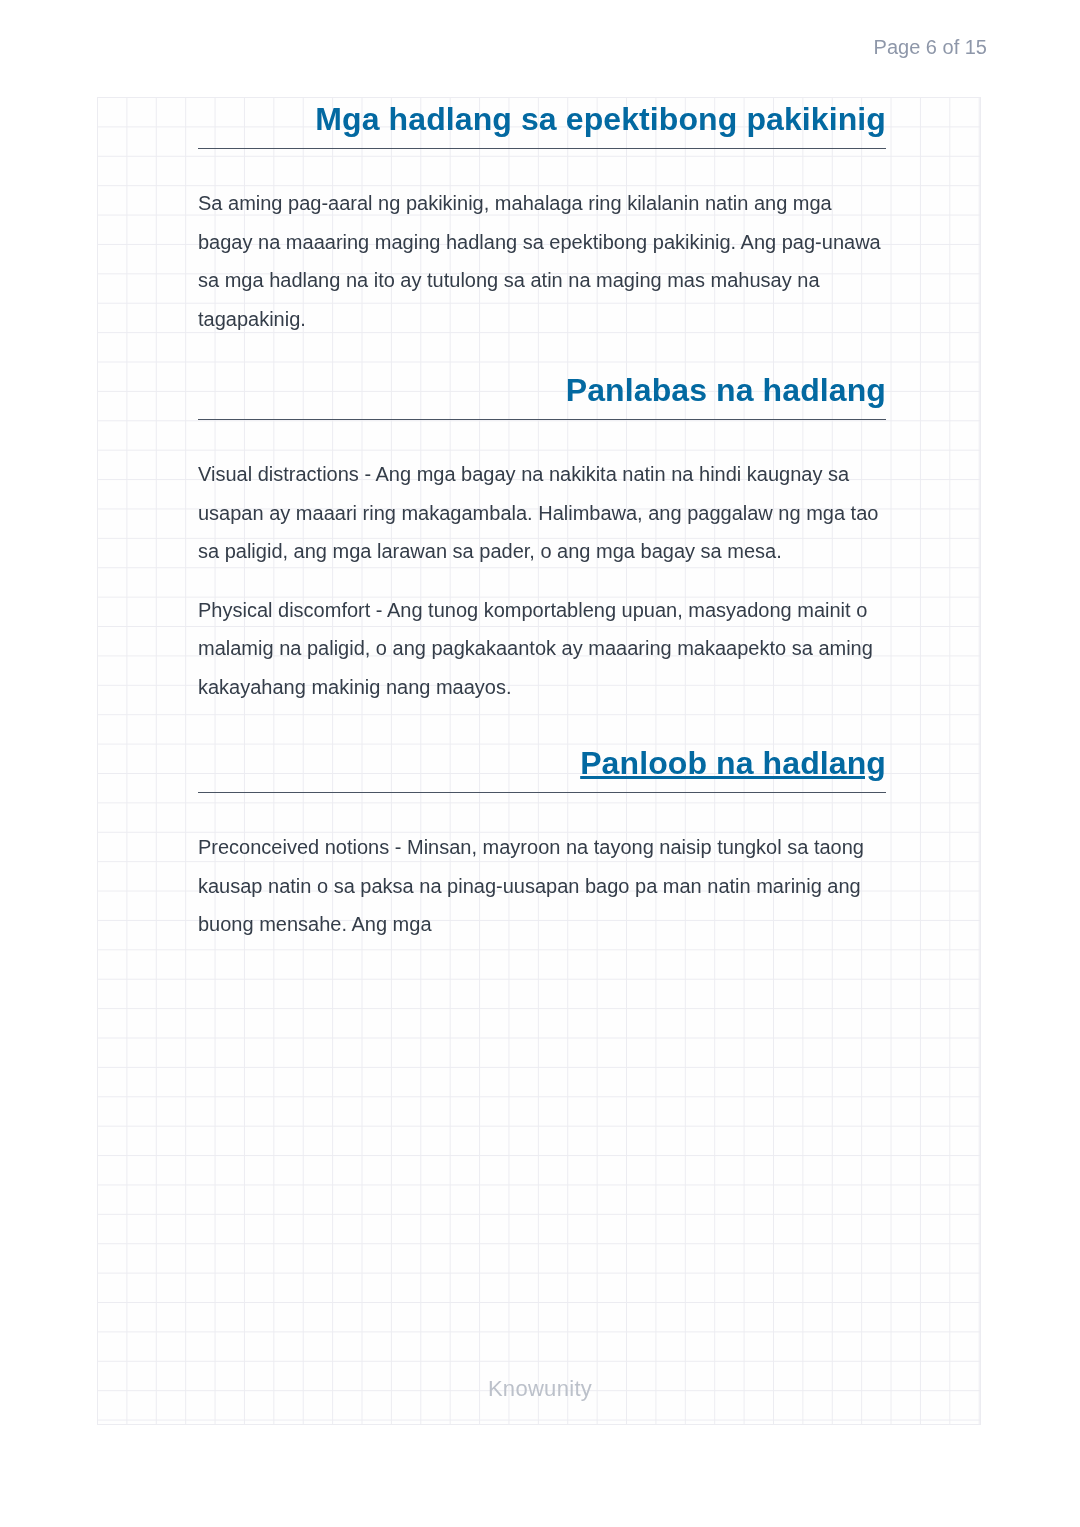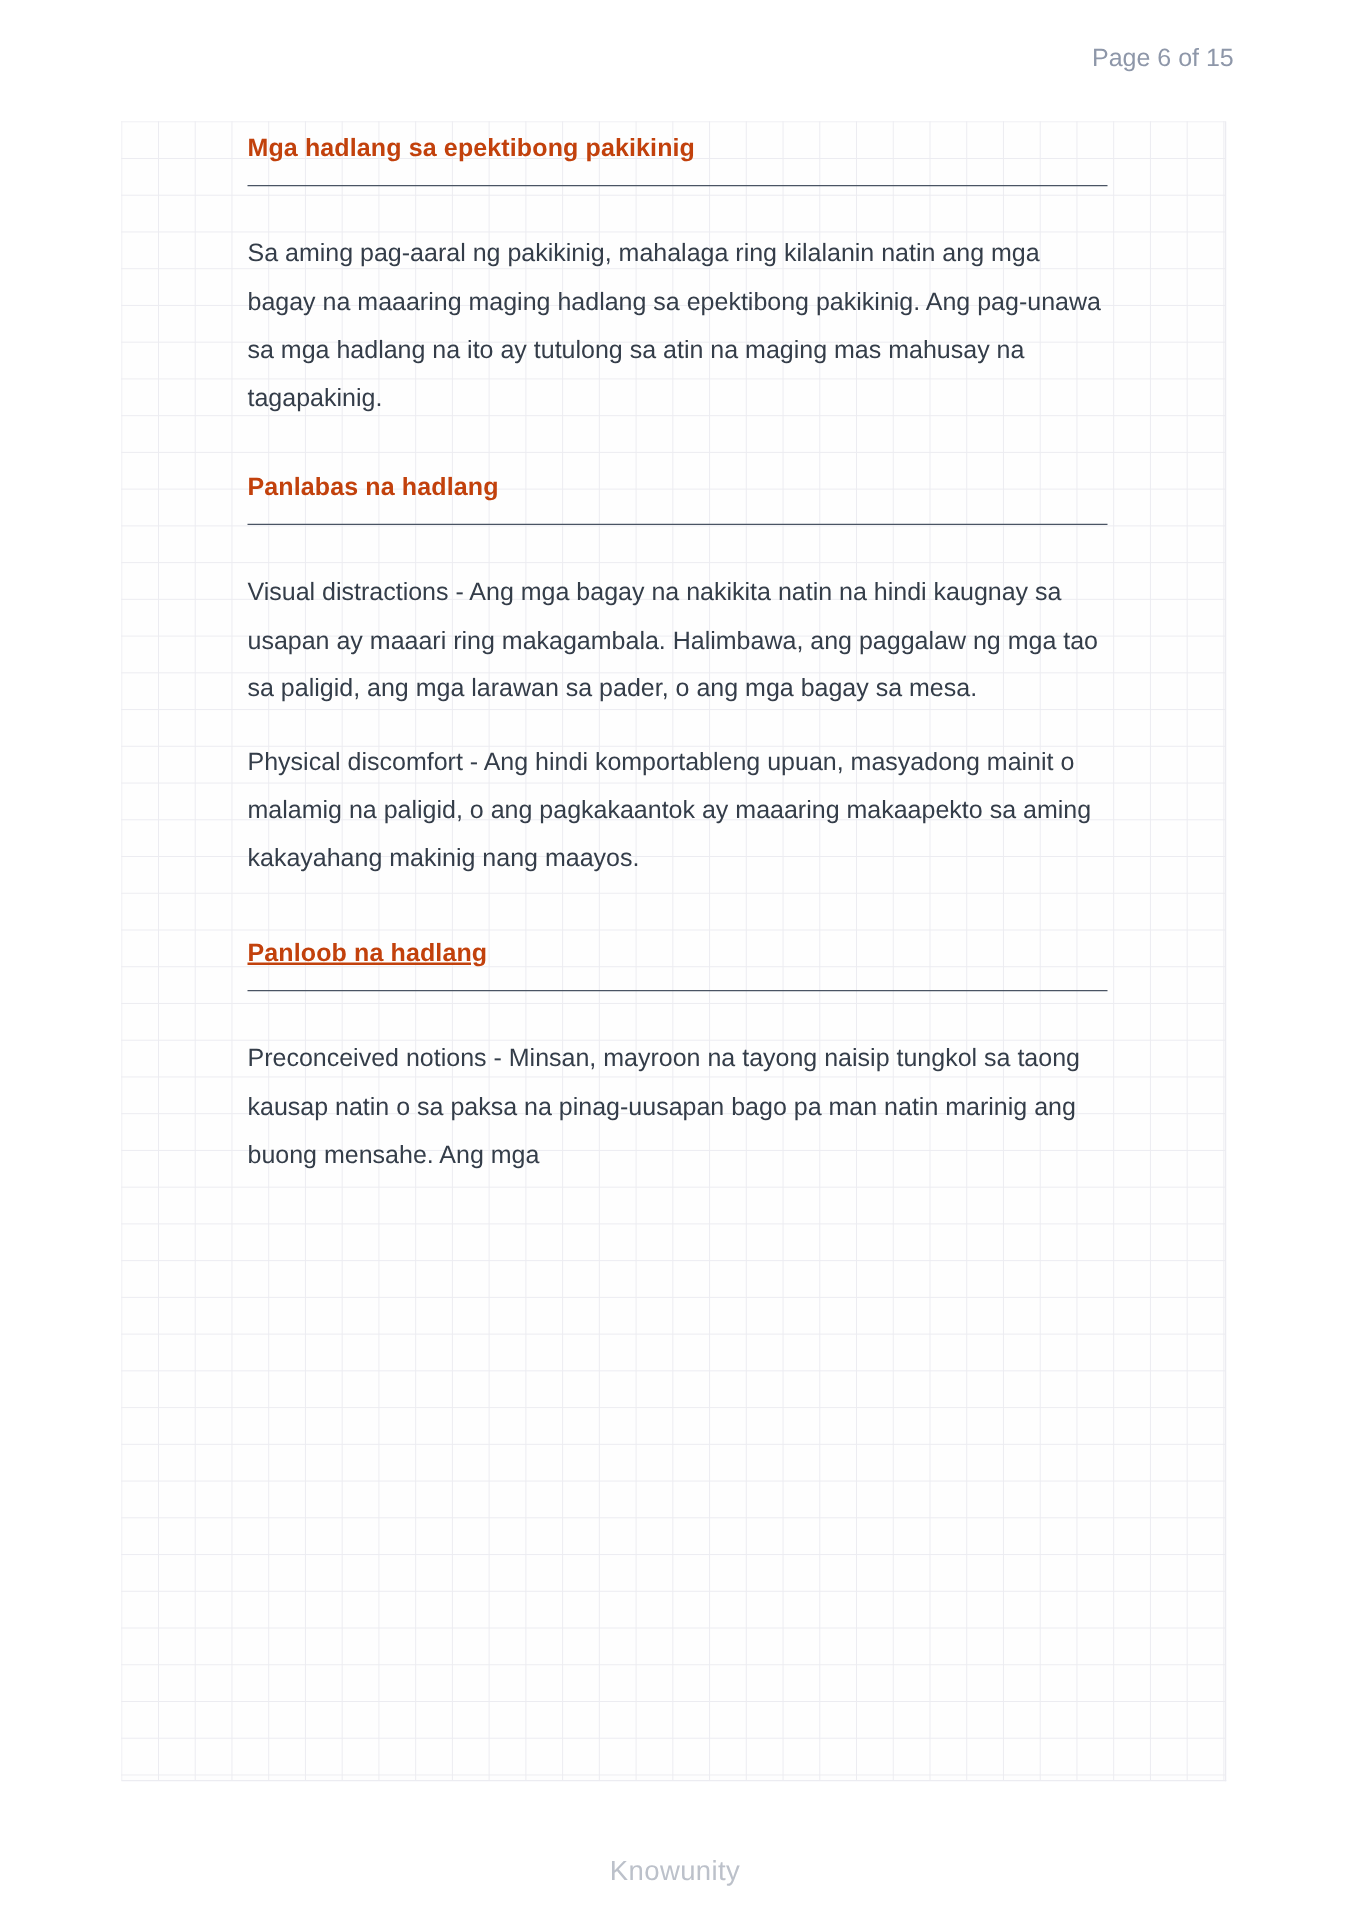--- a/index.html
+++ b/index.html
@@ -41,46 +41,47 @@
 
   .content {
     position: absolute;
     left: 198px;
     top: 97px;
     width: 688px;
   }
 
   .section-heading {
     margin: 37px 0 0 0;
-    font-size: 20px;
+    font-size: 32px;
     line-height: 31px;
     font-weight: bold;
     letter-spacing: 0.1px;
-    color: #c2410c;
+    color: #0369a1;
+    text-align: right;
   }
   .section:first-child .section-heading { margin-top: 7px; }
   .section:nth-child(3) .section-heading { margin-top: 42px; text-decoration: underline; }
 
   .heading-divider {
     border: none;
     border-top: 1.5px solid #4a5463;
     margin: 13px 0 0 0;
   }
 
   .paragraph {
     margin: 20px 0 0 0;
     font-size: 20px;
     line-height: 38.5px;
     color: #343d49;
   }
   .heading-divider + .paragraph { margin-top: 35px; }
 
   .footer-brand {
     position: absolute;
-    top: 1484px;
+    top: 1376px;
     left: 0;
     width: 100%;
     text-align: center;
     font-size: 22px;
     line-height: 26px;
     color: #bcc1ca;
     letter-spacing: 0.3px;
   }
 </style>
 </head>
@@ -95,21 +96,21 @@
   <div class="section">
     <h3 class="section-heading">Mga hadlang sa epektibong pakikinig</h3>
     <hr class="heading-divider">
     <p class="paragraph">Sa aming pag-aaral ng pakikinig, mahalaga ring kilalanin natin ang mga bagay na maaaring maging hadlang sa epektibong pakikinig. Ang pag-unawa sa mga hadlang na ito ay tutulong sa atin na maging mas mahusay na tagapakinig.</p>
   </div>
 
   <div class="section">
     <h3 class="section-heading">Panlabas na hadlang</h3>
     <hr class="heading-divider">
     <p class="paragraph">Visual distractions - Ang mga bagay na nakikita natin na hindi kaugnay sa usapan ay maaari ring makagambala. Halimbawa, ang paggalaw ng mga tao sa paligid, ang mga larawan sa pader, o ang mga bagay sa mesa.</p>
-    <p class="paragraph">Physical discomfort - Ang hindi komportableng upuan, masyadong mainit o malamig na paligid, o ang pagkakaantok ay maaaring makaapekto sa aming kakayahang makinig nang maayos.</p>
+    <p class="paragraph">Physical discomfort - Ang tunog komportableng upuan, masyadong mainit o malamig na paligid, o ang pagkakaantok ay maaaring makaapekto sa aming kakayahang makinig nang maayos.</p>
   </div>
 
   <div class="section">
     <h3 class="section-heading">Panloob na hadlang</h3>
     <hr class="heading-divider">
     <p class="paragraph">Preconceived notions - Minsan, mayroon na tayong naisip tungkol sa taong kausap natin o sa paksa na pinag-uusapan bago pa man natin marinig ang buong mensahe. Ang mga</p>
   </div>
 
 </div>
 

